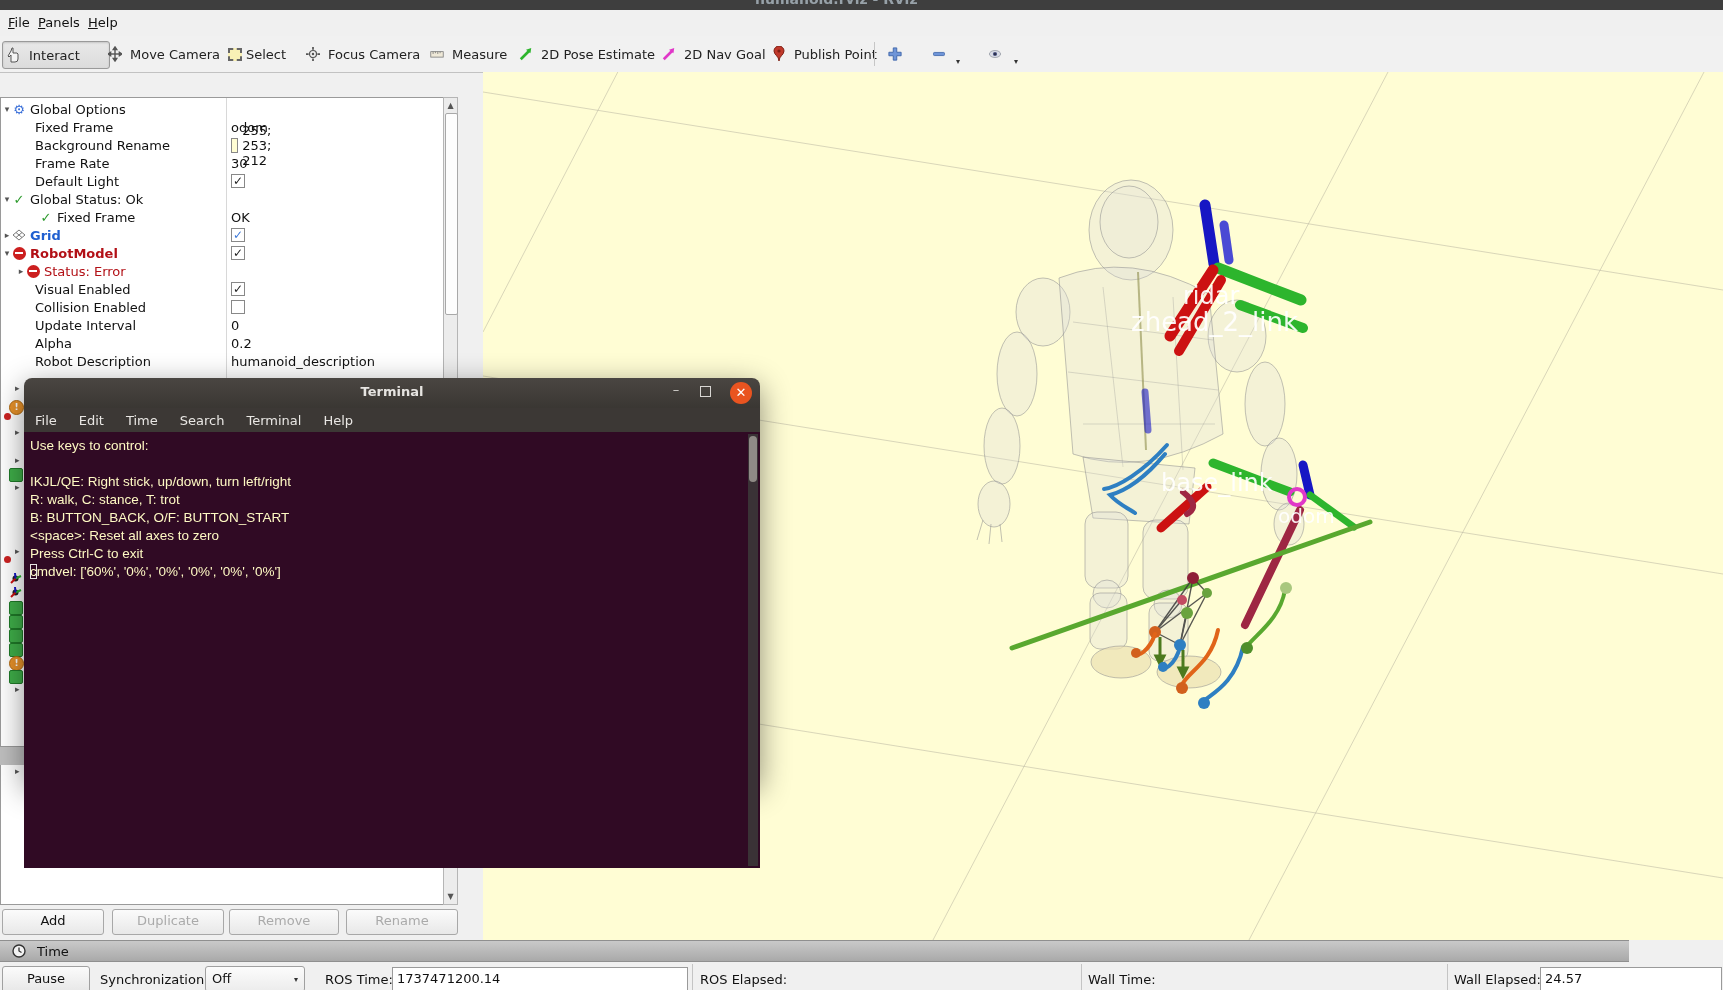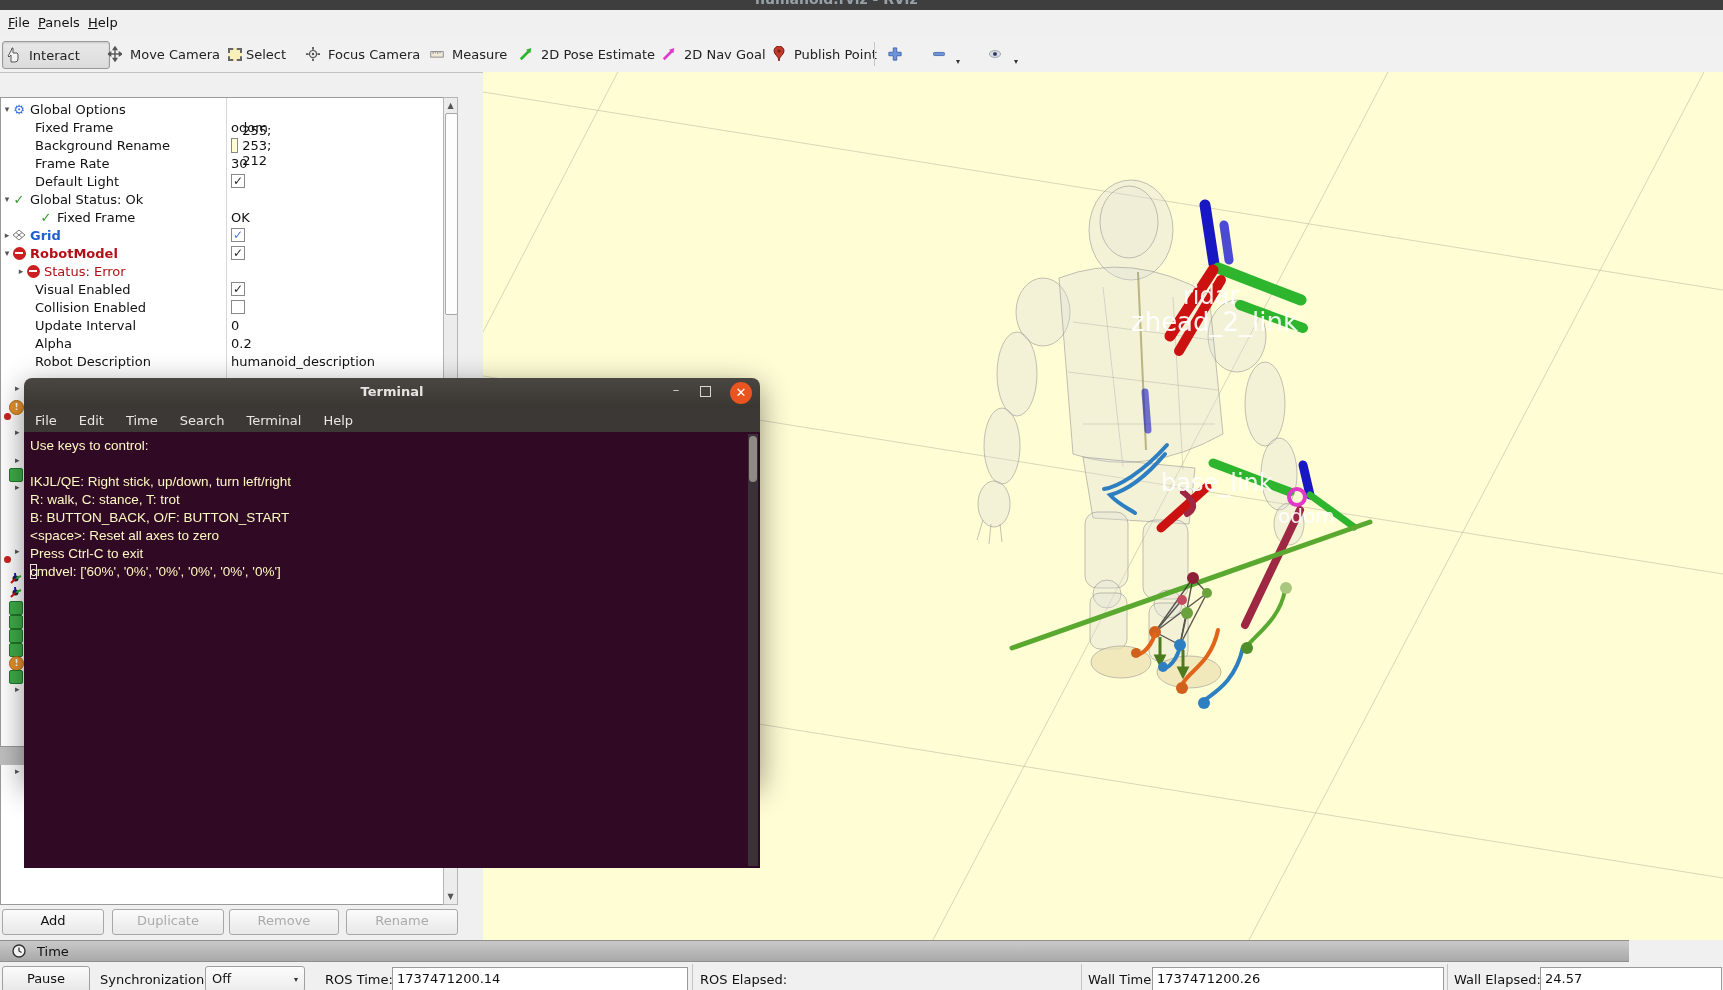--- a/index.html
+++ b/index.html
@@ -490,19 +490,18 @@
     <div class="combo">
       <span>Off</span>
       <span class="caret">▾</span>
     </div>
     <span class="tlabel2" style="left:325px">ROS Time:</span>
     <div class="tfield" style="left:392px;width:296px">1737471200.14</div>
     <div class="tdiv" style="left:692px"></div>
     <span class="tlabel2" style="left:700px">ROS Elapsed:</span>
     <div class="tdiv" style="left:1081px"></div>
     <span class="tlabel2" style="left:1088px">Wall Time:</span>
-    <div class="tfield" style="left:1152px;width:292px">1737471200.26</div>
     <div class="tdiv" style="left:1447px"></div>
     <span class="tlabel2" style="left:1454px">Wall Elapsed:</span>
     <div class="tfield" style="left:1540px;width:182px">24.57</div>
   </div>
 
 </div>
 
 </body></html>

